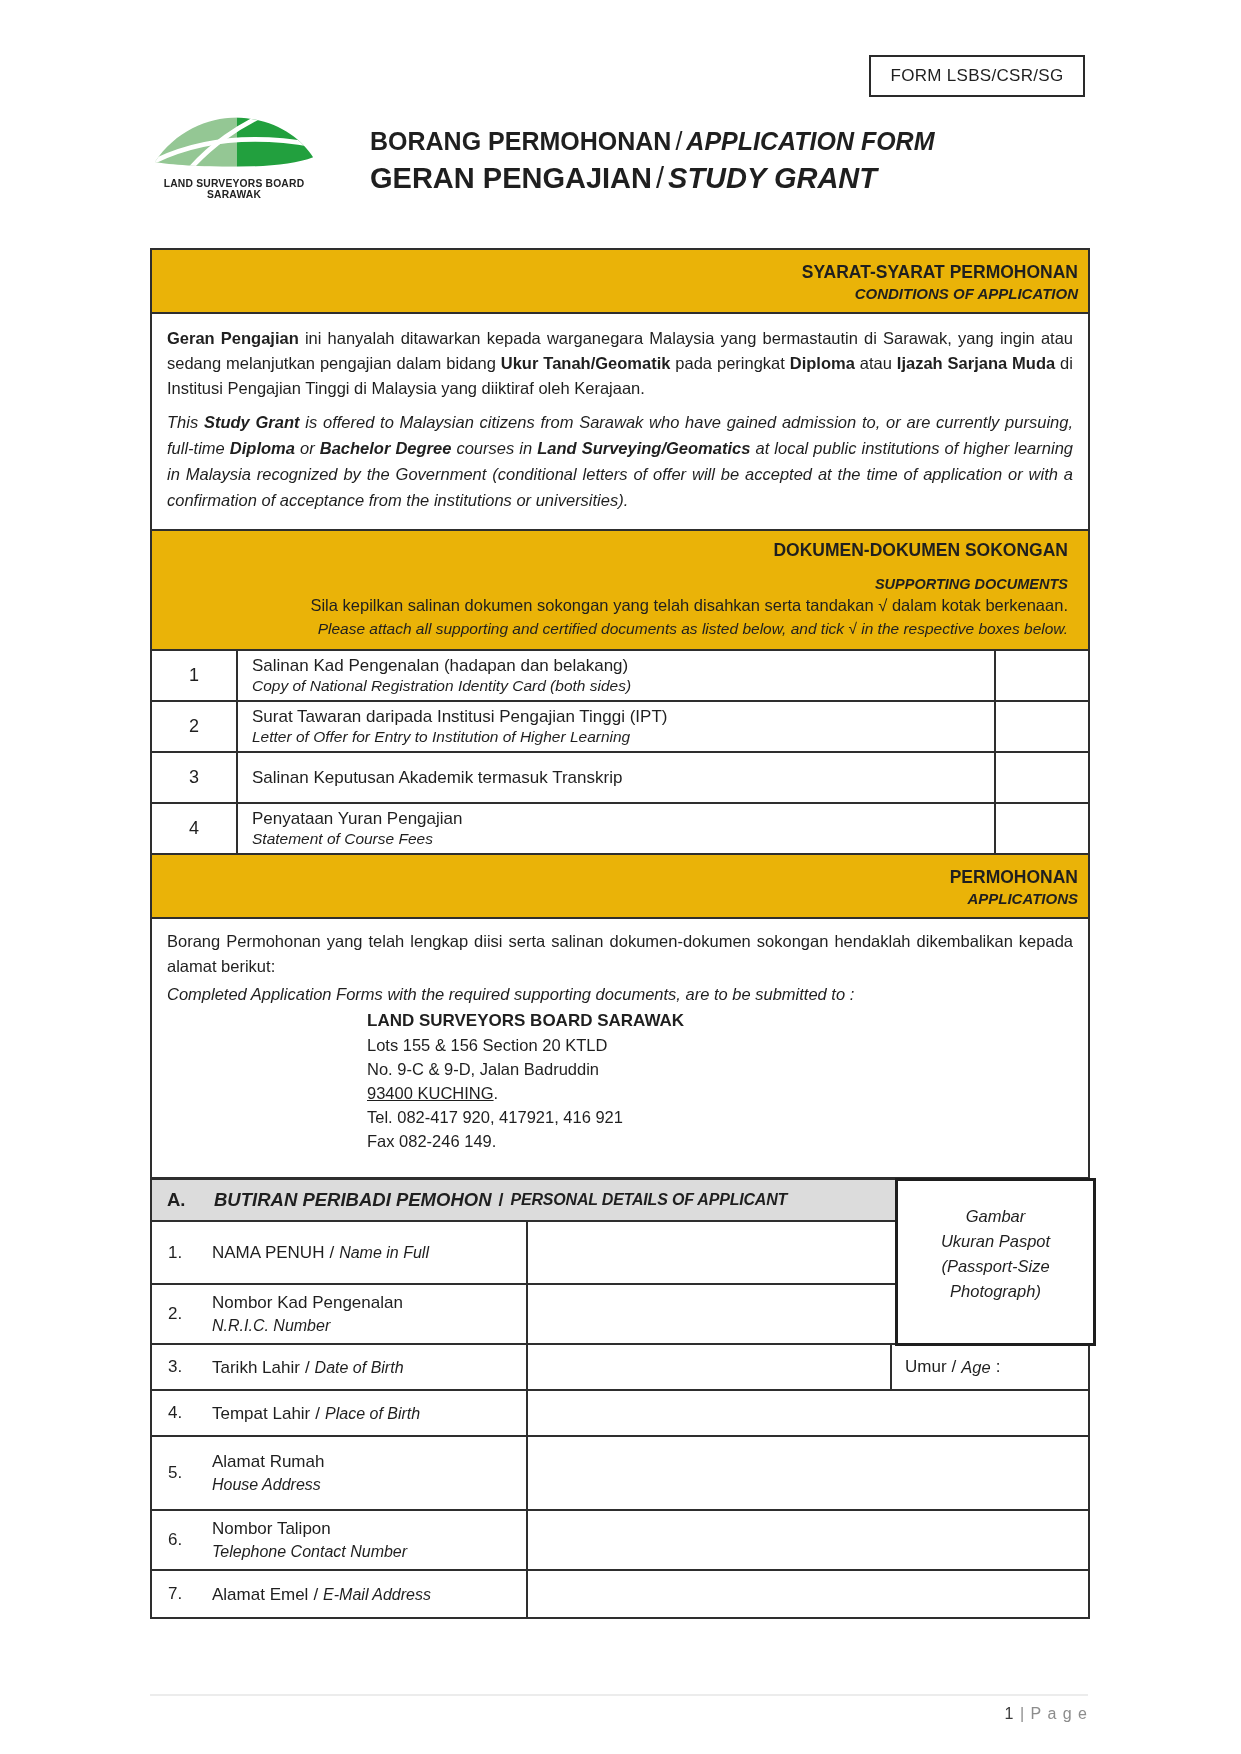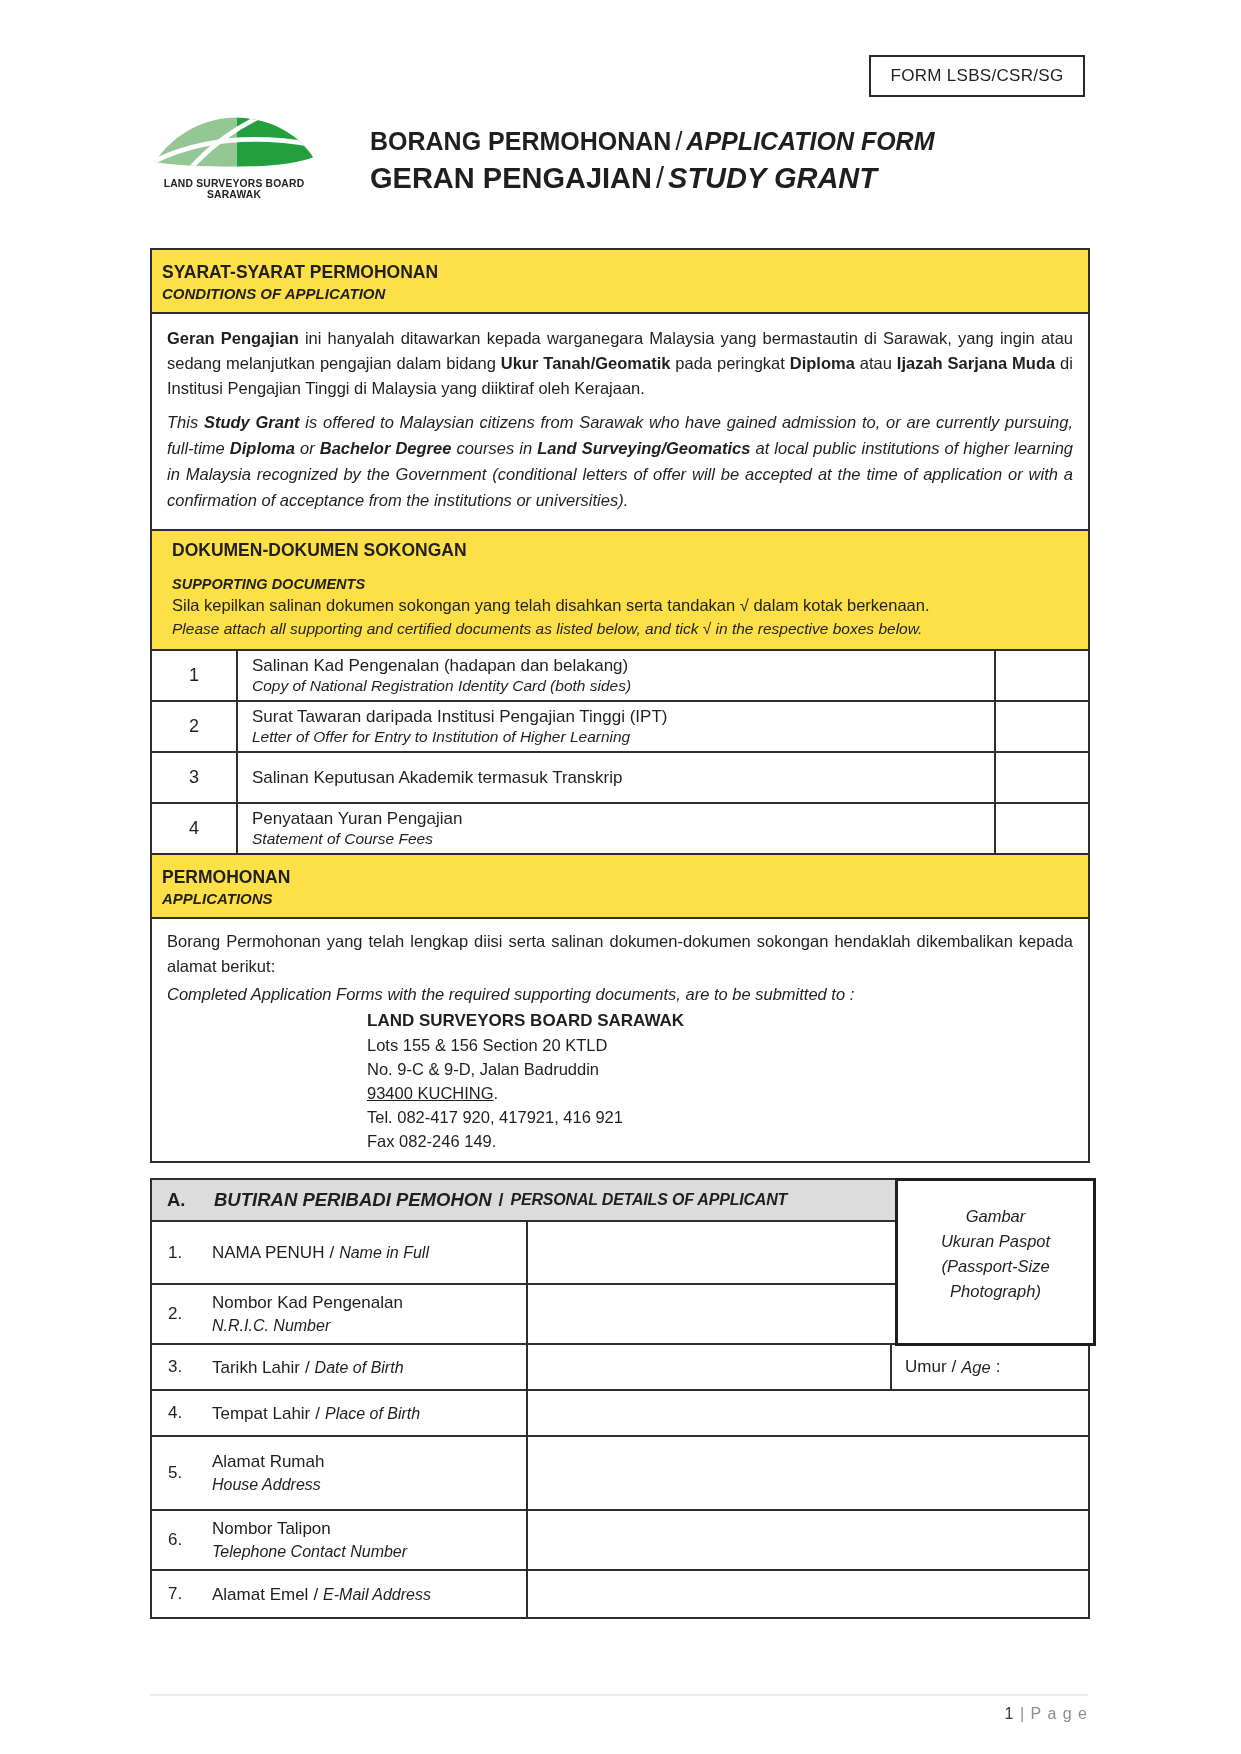--- a/index.html
+++ b/index.html
@@ -21,21 +21,21 @@
   .titles{position:absolute;left:370px;top:126px;white-space:nowrap;}
   .t1{font-size:25px;font-weight:700;line-height:30px;}
   .t1 .en{font-style:italic;font-weight:600;}
   .t2{font-size:29px;font-weight:700;line-height:36px;margin-top:4px;}
   .t2 .en{font-style:italic;font-weight:600;}
   .tsep{font-weight:400;padding:0 4px;}
 
   
   .main-box{position:absolute;left:150px;top:248px;width:936px;border:2px solid #2e2e2e;}
   .main-box > div + div{border-top:2px solid #2e2e2e;}
-  .peach{background:#fde047;text-align:left;}
+  .peach{background:#eab308;text-align:right;}
   .sec-head{padding:10px 10px 8px 10px;}
   .sec-head .h-my{font-size:17.5px;font-weight:700;line-height:24px;}
   .sec-head .h-en{font-size:15px;font-weight:700;font-style:italic;line-height:20px;}
   .docs-head{padding:8px 20px 9px 20px;}
   .docs-head .h-my{font-size:17.5px;font-weight:700;line-height:23px;}
   .docs-head .h-en{font-size:14.5px;font-weight:700;font-style:italic;line-height:20px;margin-top:12px;}
   .docs-head .n-my{font-size:16.5px;line-height:23px;}
   .docs-head .n-en{font-size:15.5px;font-style:italic;line-height:23px;}
 
   .cond-body{padding:12px 15px 16px 15px;background:#fff;}
@@ -44,21 +44,21 @@
 
   .docs-row{display:flex;align-items:stretch;background:#fff;min-height:49px;}
   .docs-row + .docs-row{border-top:2px solid #2e2e2e;}
   .docs-num{width:84px;flex:none;display:flex;align-items:center;justify-content:center;
             font-size:18px;border-right:2px solid #2e2e2e;}
   .docs-text{flex:1;padding:4px 14px;display:flex;flex-direction:column;justify-content:center;}
   .docs-my{font-size:17px;line-height:21px;}
   .docs-en{font-size:15.5px;font-style:italic;line-height:20px;}
   .docs-tick{width:92px;flex:none;border-left:2px solid #2e2e2e;background:#fff;}
 
-  .apps-body{padding:10px 15px 8px 15px;background:#fff;}
+  .apps-body{padding:10px 15px 24px 15px;background:#fff;}
   .apps-body .p-en{margin-top:2px;}
   .address{margin:2px 0 0 200px;font-size:16.5px;line-height:24px;}
   .addr-name{font-weight:700;font-size:17px;}
 
   
   .section-a{position:absolute;left:150px;top:1178px;width:940px;}
   .a-head{display:flex;align-items:center;background:#DCDCDC;border:2px solid #2e2e2e;
           height:44px;padding-left:15px;box-sizing:border-box;white-space:nowrap;}
   .a-letter{width:47px;flex:none;font-weight:700;font-size:18.5px;}
   .a-title-my{font-weight:700;font-size:18.5px;font-style:italic;}

